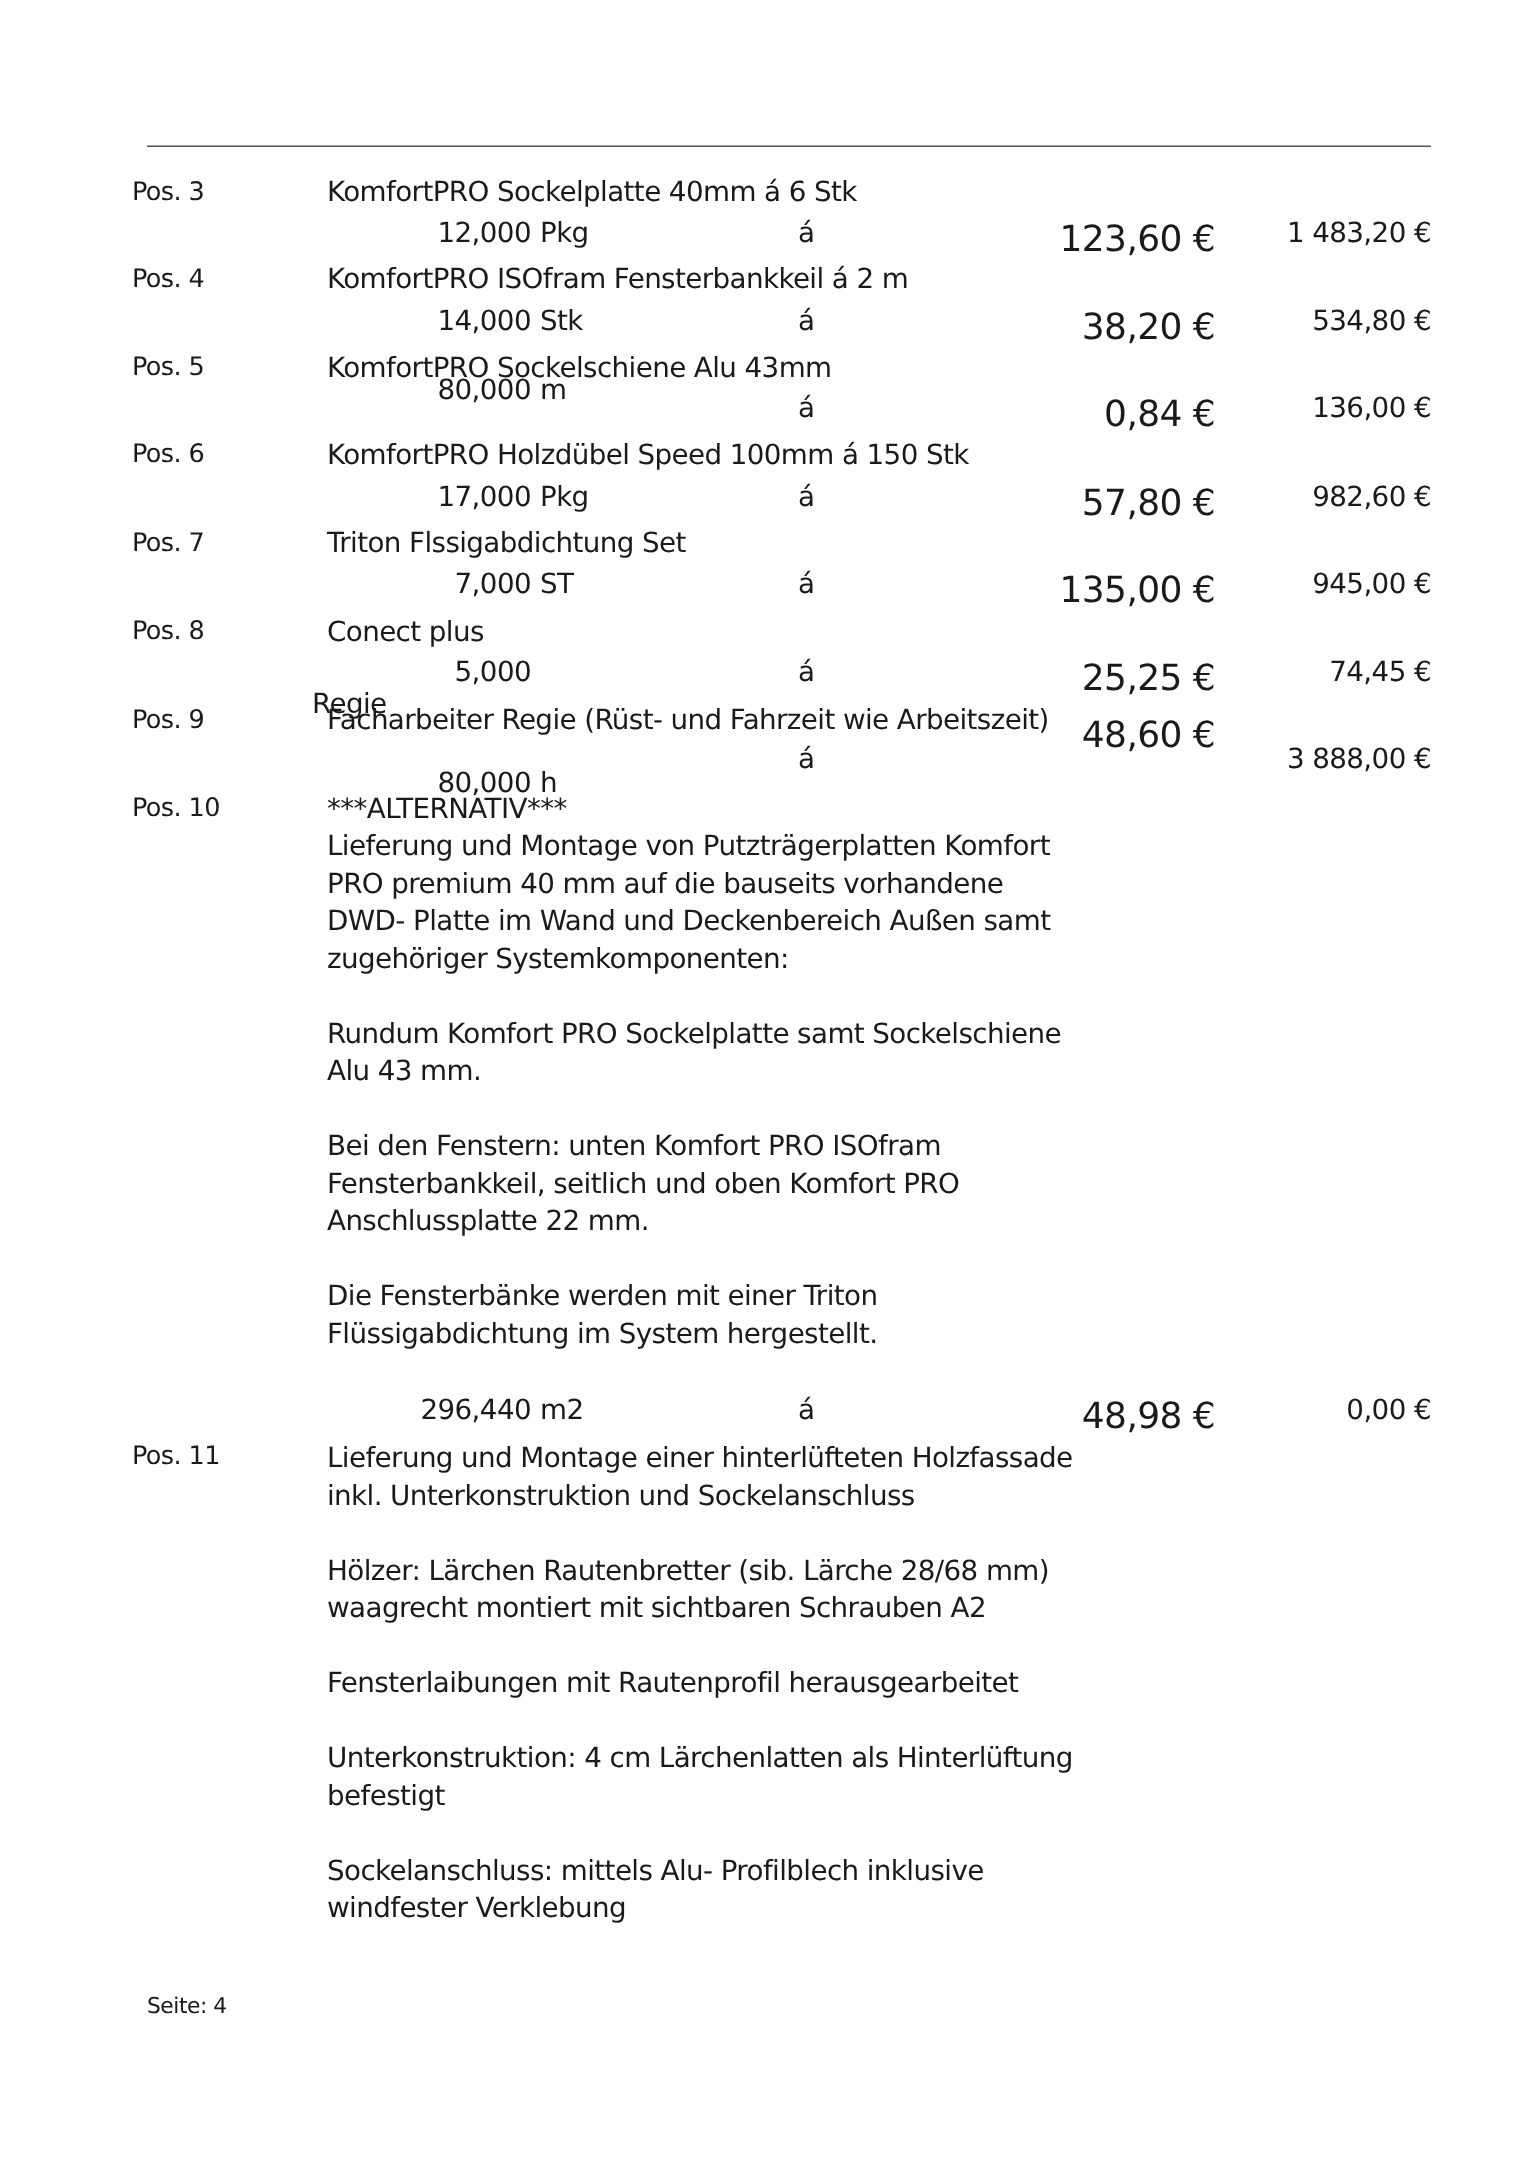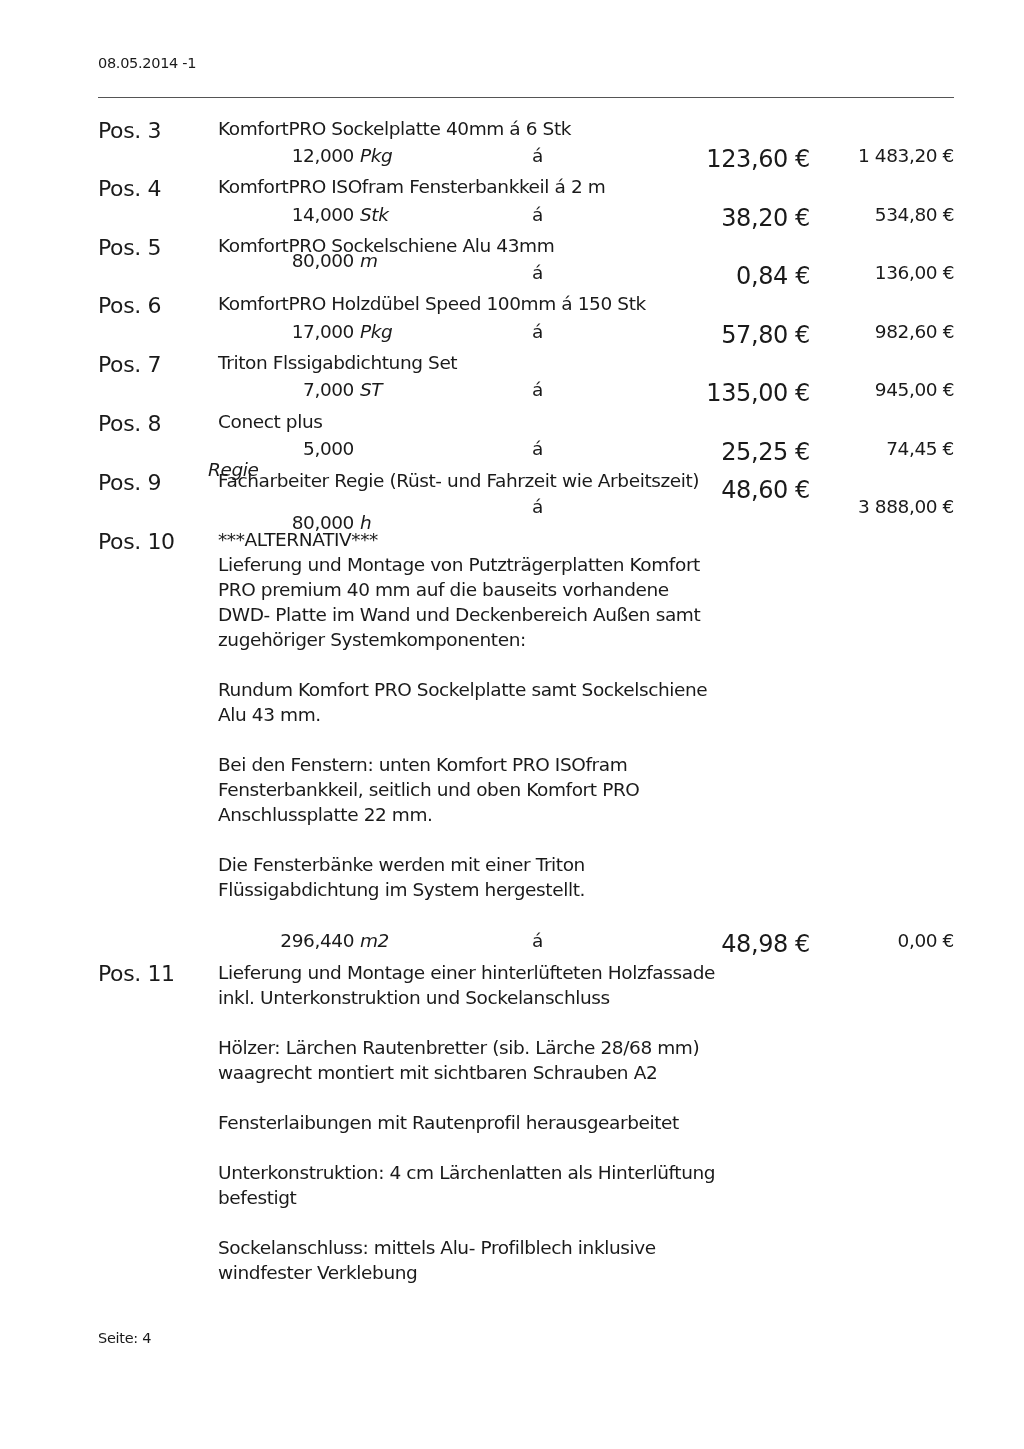--- a/index.html
+++ b/index.html
@@ -1,34 +1,33 @@
 <!DOCTYPE html>
 <html><head>
 <meta charset="utf-8">
 <style>
   html, body { margin: 0; padding: 0; background: #ffffff; }
   body { width: 1024px; height: 1449px; position: relative; overflow: hidden;
          font-family: "DejaVu Sans", sans-serif; color: #1a1a1a; }
   .header { position: absolute; left: 98px; top: 52px; width: 856px; font-size: 14.5px; line-height: 22px; letter-spacing: -0.3px; }
   .header-line { position: absolute; left: 98px; top: 97px; width: 856px; height: 1px; background: #555; }
-  .pos { position: absolute; left: 98px; font-size: 22px; letter-spacing: -0.4px; }
+  .pos { position: absolute; left: 88px; font-size: 17px; letter-spacing: -0.4px; }
   .desc { position: absolute; left: 202px; font-size: 18.5px; letter-spacing: -0.4px; line-height: 25px; white-space: pre-line; width: 520px; margin-left: 16px; }
   .qty { position: absolute; left: 202px; width: 192px; font-size: 18.5px; letter-spacing: -0.4px; text-align: left; }
   .qty .num { display: inline-block; width: 152px; text-align: right; }
-  .qty .unit { margin-left: 6px; font-style: italic; }
+  .qty .unit { margin-left: 6px; }
   .a { position: absolute; left: 532px; font-size: 18.5px; }
   .price { position: absolute; right: 214px; font-size: 24px; letter-spacing: -0.4px; text-align: right; }
   .total { position: absolute; right: 70px; font-size: 18.5px; letter-spacing: -0.4px; text-align: right; }
   .footer { position: absolute; left: 98px; top: 1330px; font-size: 14.5px; letter-spacing: -0.3px; }
 </style>
 </head>
 <body>
 
 <div class="header">
-  <div>08.05.2014 -1</div>
 </div>
 <div class="header-line"></div>
 
 <div class="pos" style="top:118px">Pos. 3</div>
 <div class="desc" style="top:116px">KomfortPRO Sockelplatte 40mm á 6 Stk</div>
 <div class="qty" style="top:145px"><span class="num">12,000</span><span class="unit">Pkg</span></div>
 <div class="a" style="top:145px">á</div>
 <div class="price" style="top:145px">123,60 €</div>
 <div class="total" style="top:145px">1 483,20 €</div>
 

